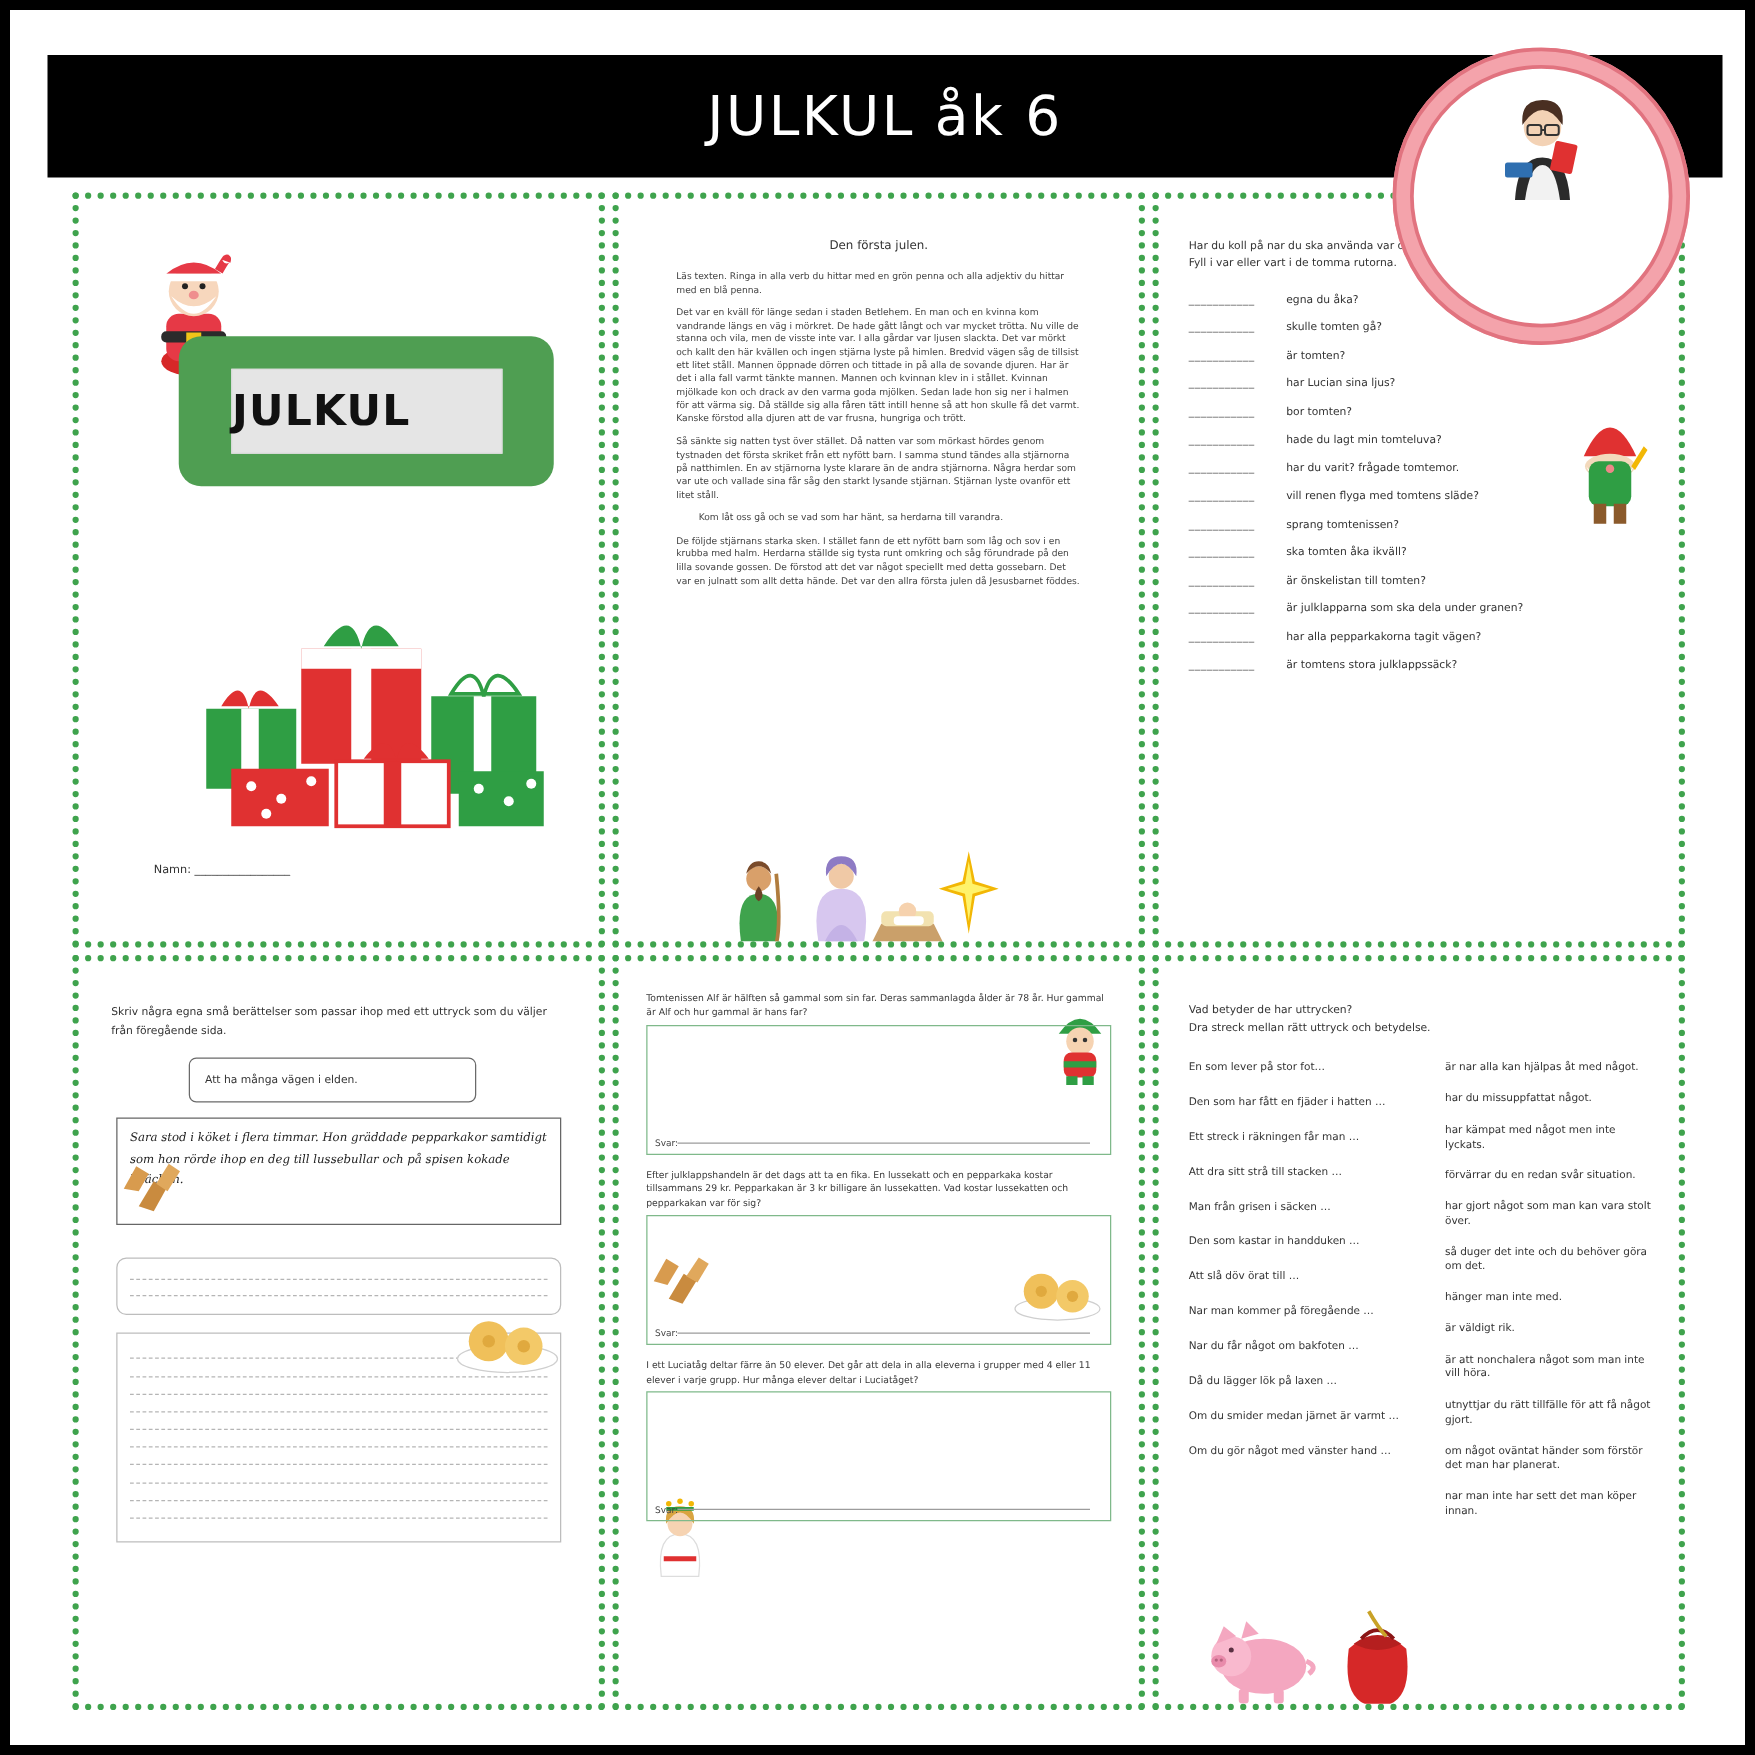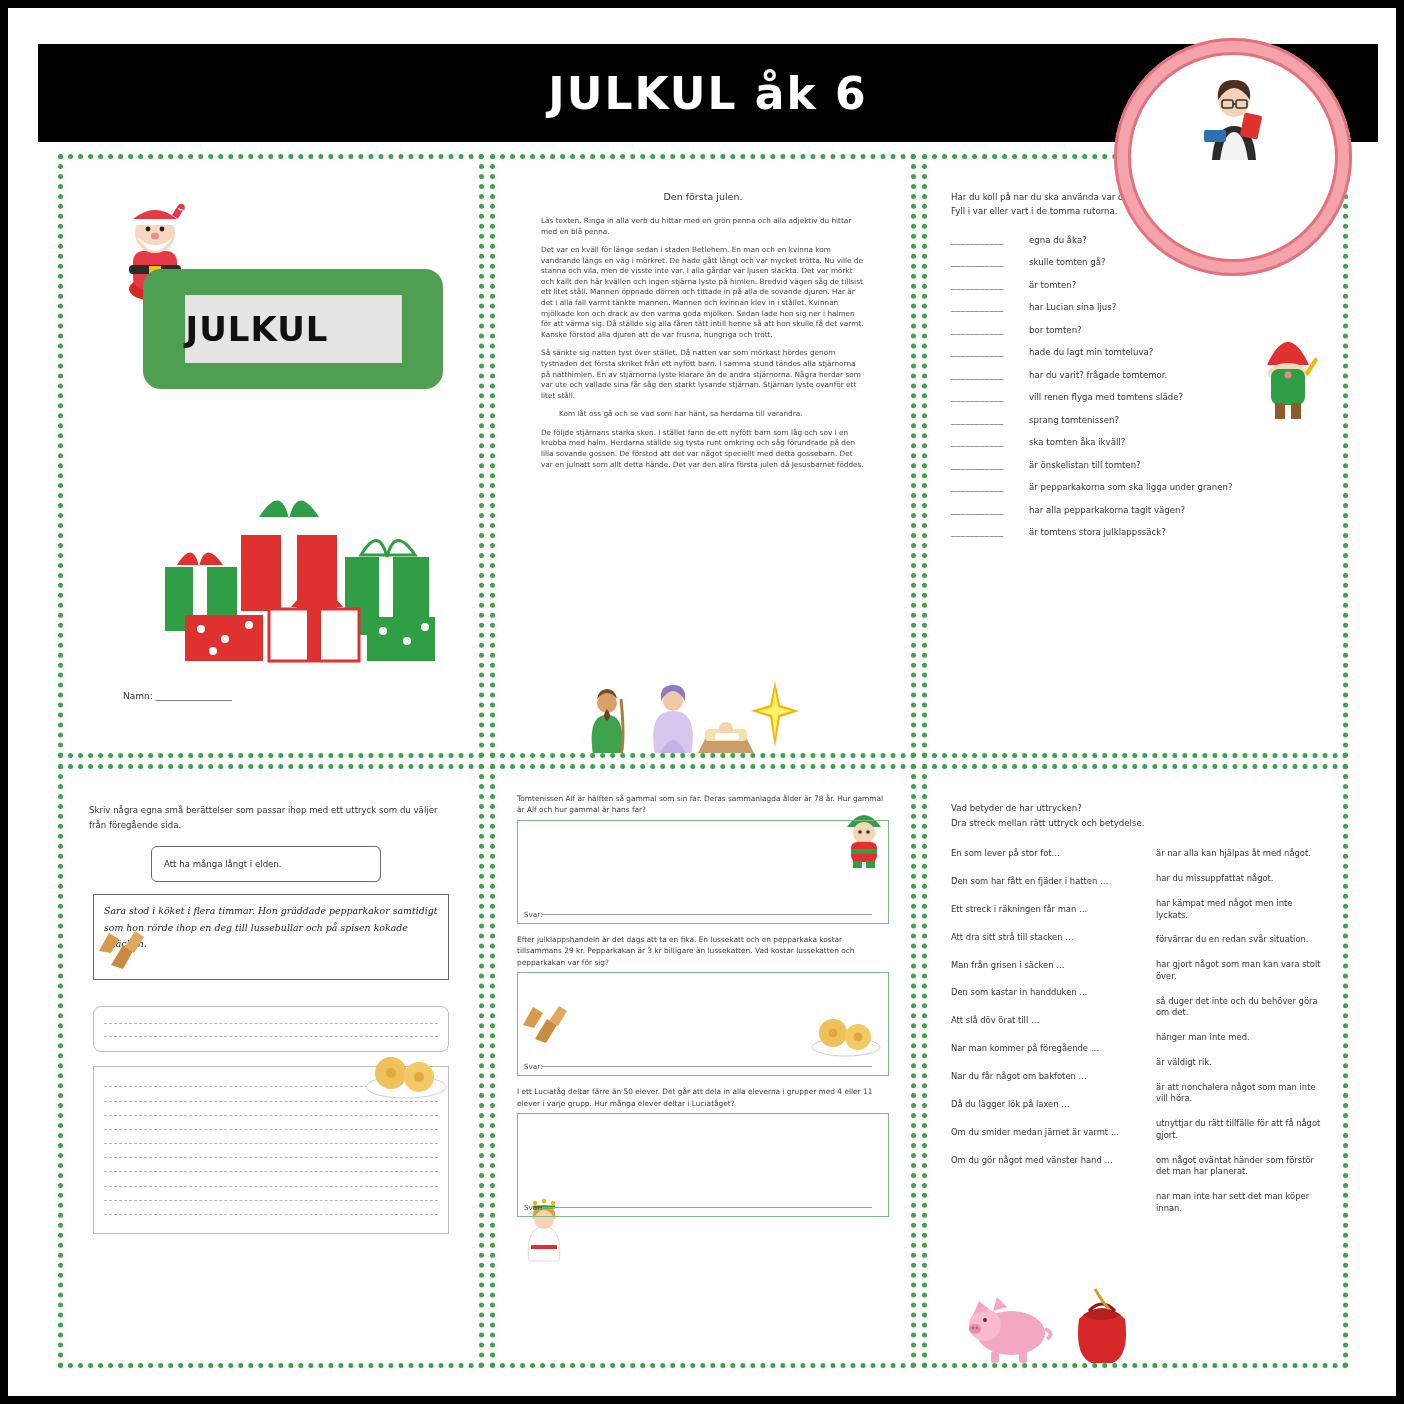--- a/index.html
+++ b/index.html
@@ -16,21 +16,21 @@
     border:8px solid #000;
     background:#fff;
   }
   
   .banner{
     position:absolute;left:30px;top:36px;width:1340px;height:98px;
     background:#000;color:#fff;
     display:flex;align-items:center;justify-content:center;
   }
   .banner .title{
-    font-size:44px;letter-spacing:2px;font-weight:bold;
+    font-size:44px;letter-spacing:2px;font-weight:normal;
     font-family:"DejaVu Sans", sans-serif;
   }
   
   .grid{
     position:absolute;left:50px;top:146px;width:1312px;height:1220px;
     display:grid;
     grid-template-columns:426px 426px 426px;
     grid-template-rows:604px 604px;
     gap:6px 6px;
   }
@@ -284,21 +284,21 @@
         <div class="qrow">
           <span class="blank">___________</span>
           <span class="qtext">ska tomten åka ikväll?</span>
         </div>
         <div class="qrow">
           <span class="blank">___________</span>
           <span class="qtext">är önskelistan till tomten?</span>
         </div>
         <div class="qrow">
           <span class="blank">___________</span>
-          <span class="qtext">är pepparkakorna som ska ligga under granen?</span>
+          <span class="qtext">är julklapparna som ska dela under granen?</span>
         </div>
         <div class="qrow">
           <span class="blank">___________</span>
           <span class="qtext">har alla pepparkakorna tagit vägen?</span>
         </div>
         <div class="qrow">
           <span class="blank">___________</span>
           <span class="qtext">är tomtens stora julklappssäck?</span>
         </div>
 
@@ -319,21 +319,21 @@
       <div class="inner">
         <div class="s4intro">Skriv några egna små berättelser som passar ihop med ett uttryck som du väljer från föregående sida.</div>
 
         <svg class="cookies" viewBox="0 0 60 54">
           <path d="M8 30 l10 -18 l10 6 l-8 14z" fill="#d89b4e"></path>
           <path d="M20 44 l12 -20 l10 6 l-10 18z" fill="#c98b3f"></path>
           <path d="M34 26 l10 -16 l9 6 l-10 16z" fill="#e0a85c"></path>
         </svg>
 
         <div class="exprbox">
-          <span>Att ha många långt i elden.</span>
+          <span>Att ha många vägen i elden.</span>
         </div>
 
         <div class="storybox">
           <span>Sara stod i köket i flera timmar. Hon gräddade pepparkakor samtidigt som hon rörde ihop en deg till lussebullar och på spisen kokade knäcken.</span>
         </div>
 
         <svg class="buns" viewBox="0 0 86 62">
           <ellipse cx="43" cy="48" rx="40" ry="11" fill="#fff" stroke="#cfcfcf"></ellipse>
           <circle cx="28" cy="34" r="16" fill="#f0c05a"></circle>
           <circle cx="28" cy="34" r="5" fill="#e0a93e"></circle>

